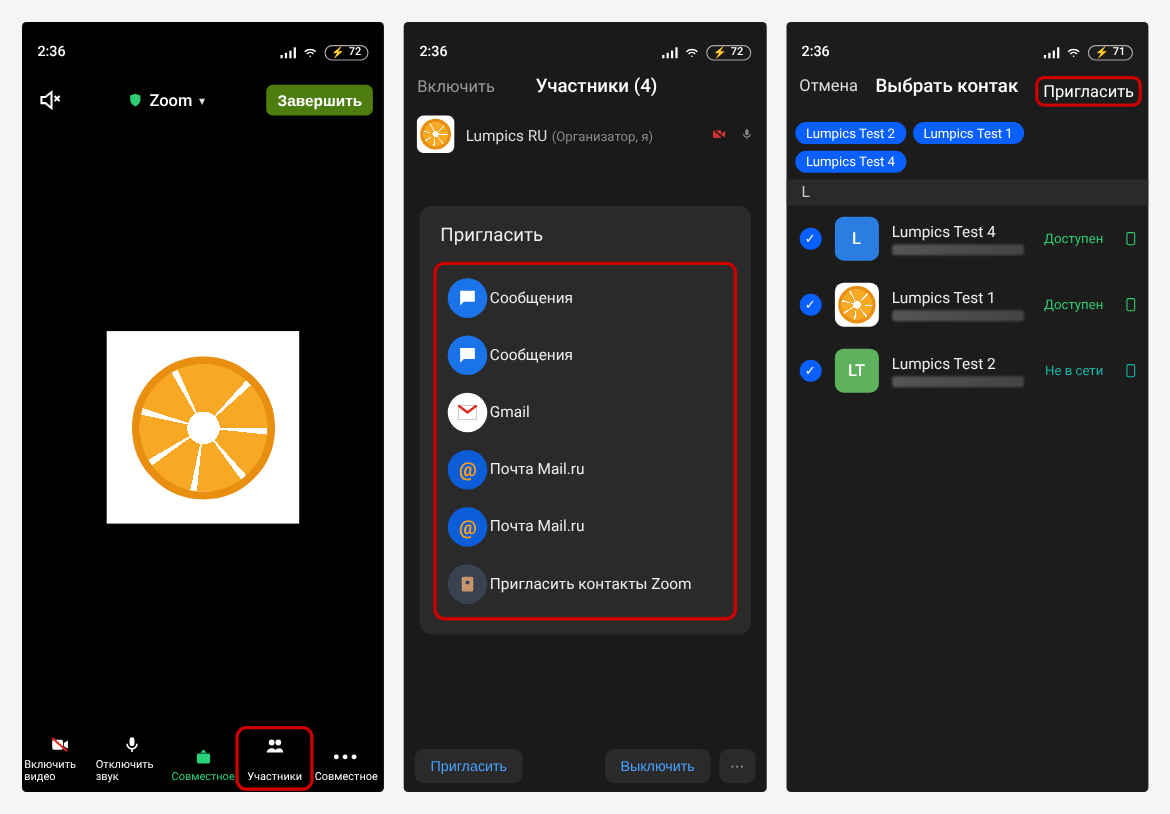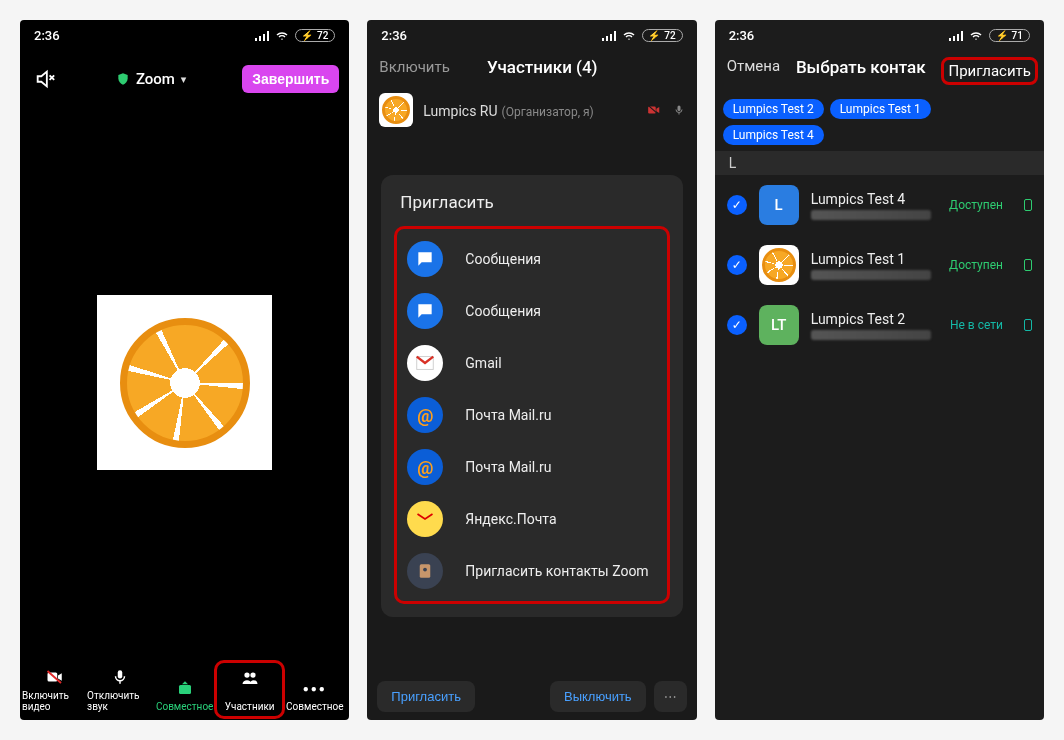--- a/index.html
+++ b/index.html
@@ -20,21 +20,21 @@
     display: flex;
     flex-direction: column;
     color: #fff;
     position: relative;
   }
   
   .statusbar {
     display: flex;
     justify-content: space-between;
     align-items: center;
-    padding: 8px 14px 4px;
+    padding: 20px 14px 4px;
     font-size: 13px;
     font-weight: 500;
   }
   .statusbar .right { display:flex; align-items:center; gap:6px; font-size:12px; }
   .batt { border:1px solid #aaa; border-radius:8px; padding:0 6px; font-size:10px; display:flex; align-items:center; gap:3px; }
   .sig { display:inline-block; width:14px; height:10px; background:
     linear-gradient(to top,#fff,#fff) 0 100%/2px 3px no-repeat,
     linear-gradient(to top,#fff,#fff) 4px 100%/2px 5px no-repeat,
     linear-gradient(to top,#fff,#fff) 8px 100%/2px 7px no-repeat,
     linear-gradient(to top,#fff,#fff) 12px 100%/2px 10px no-repeat;}
@@ -43,21 +43,21 @@
   
   .headerbar {
     display:flex; align-items:center; justify-content:space-between;
     padding: 18px 10px 10px;
   }
   .speaker-icon { width:30px; display:flex; justify-content:center; }
   .title-area { display:flex; align-items:center; gap:6px; font-size:15px; font-weight:500;}
   .shield { color:#2ecc71; }
   .chev { font-size:11px; color:#ddd; }
   .end-btn {
-    background:#d946ef; color:#fff; border:none; border-radius:6px;
+    background:#4d7c0f; color:#fff; border:none; border-radius:6px;
     padding:6px 10px; font-size:14px; font-weight:600;
   }
   .video-center {
     flex:1; display:flex; align-items:center; justify-content:center;
   }
   .avatar-tile {
     width:175px; height:175px; background:#fff; display:flex;
     align-items:center; justify-content:center;
   }
   .orange-slice {
@@ -114,21 +114,21 @@
   .sheet {
     margin: 40px 14px 0; background:#2a2a2a; border-radius:12px;
     padding: 14px 0 10px; border:3px solid transparent;
   }
   .sheet-title { font-size:17px; color:#eee; padding:0 16px 10px; }
   .sheet-list {
     margin:4px 10px 0; border:3px solid #c00; border-radius:10px;
     padding:4px 0;
   }
   .sheet-item {
-    display:flex; align-items:center; gap:22px;
+    display:flex; align-items:center; gap:2px;
     padding:8px 10px; color:#eee; font-size:14px;
   }
   .sheet-item .icn {
     width:36px; height:36px; border-radius:50%; display:flex;
     align-items:center; justify-content:center; flex-shrink:0;
     font-size:18px;
   }
   .icn.blue { background:#1a73e8; color:#fff; }
   .icn.gmail { background:#fff; }
   .icn.mailru { background:#0b5ed7; color:#ff9f1a; font-weight:bold; }
@@ -364,29 +364,20 @@
       </div>
       <div class="sheet-item">
         <span class="icn mailru">@</span>
         <span>Почта Mail.ru</span>
       </div>
       <div class="sheet-item">
         <span class="icn mailru">@</span>
         <span>Почта Mail.ru</span>
       </div>
       <div class="sheet-item">
-        <span class="icn yandex">
-            <svg width="20" height="20" viewBox="0 0 24 24">
-              <rect x="3" y="6" width="18" height="12" fill="#ffdb4d"></rect>
-              <path d="M3 6l9 6 9-6" fill="none" stroke="#d00" stroke-width="2"></path>
-            </svg>
-          </span>
-        <span>Яндекс.Почта</span>
-      </div>
-      <div class="sheet-item">
         <span class="icn zoom">
             <svg width="18" height="20" viewBox="0 0 24 24" fill="#c7966b">
               <rect x="5" y="3" width="14" height="18" rx="2"></rect>
               <circle cx="12" cy="10" r="2.5" fill="#3a4252"></circle>
             </svg>
           </span>
         <span>Пригласить контакты Zoom</span>
       </div>
     </div>
   </div>

